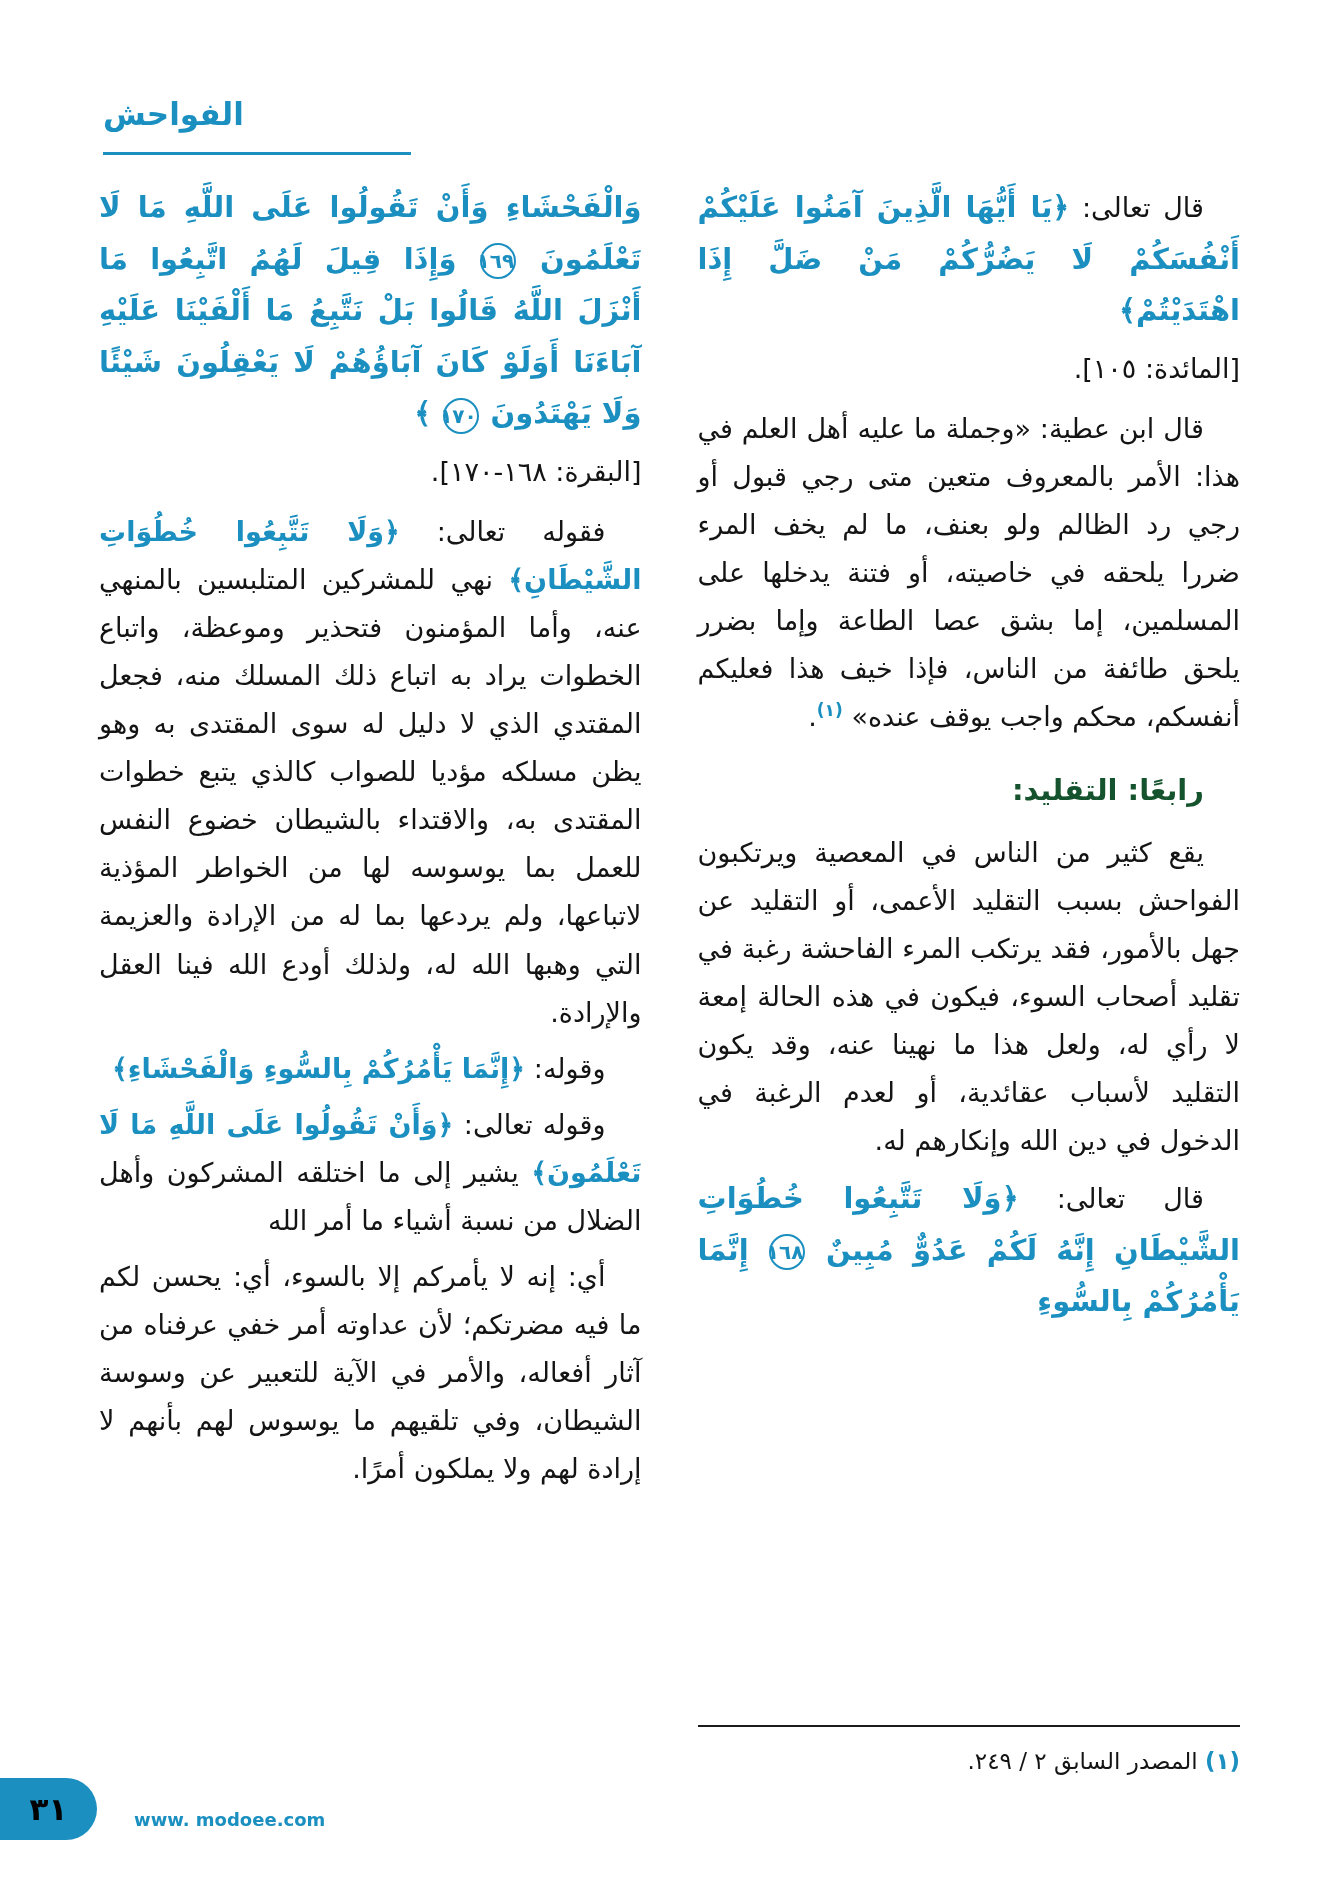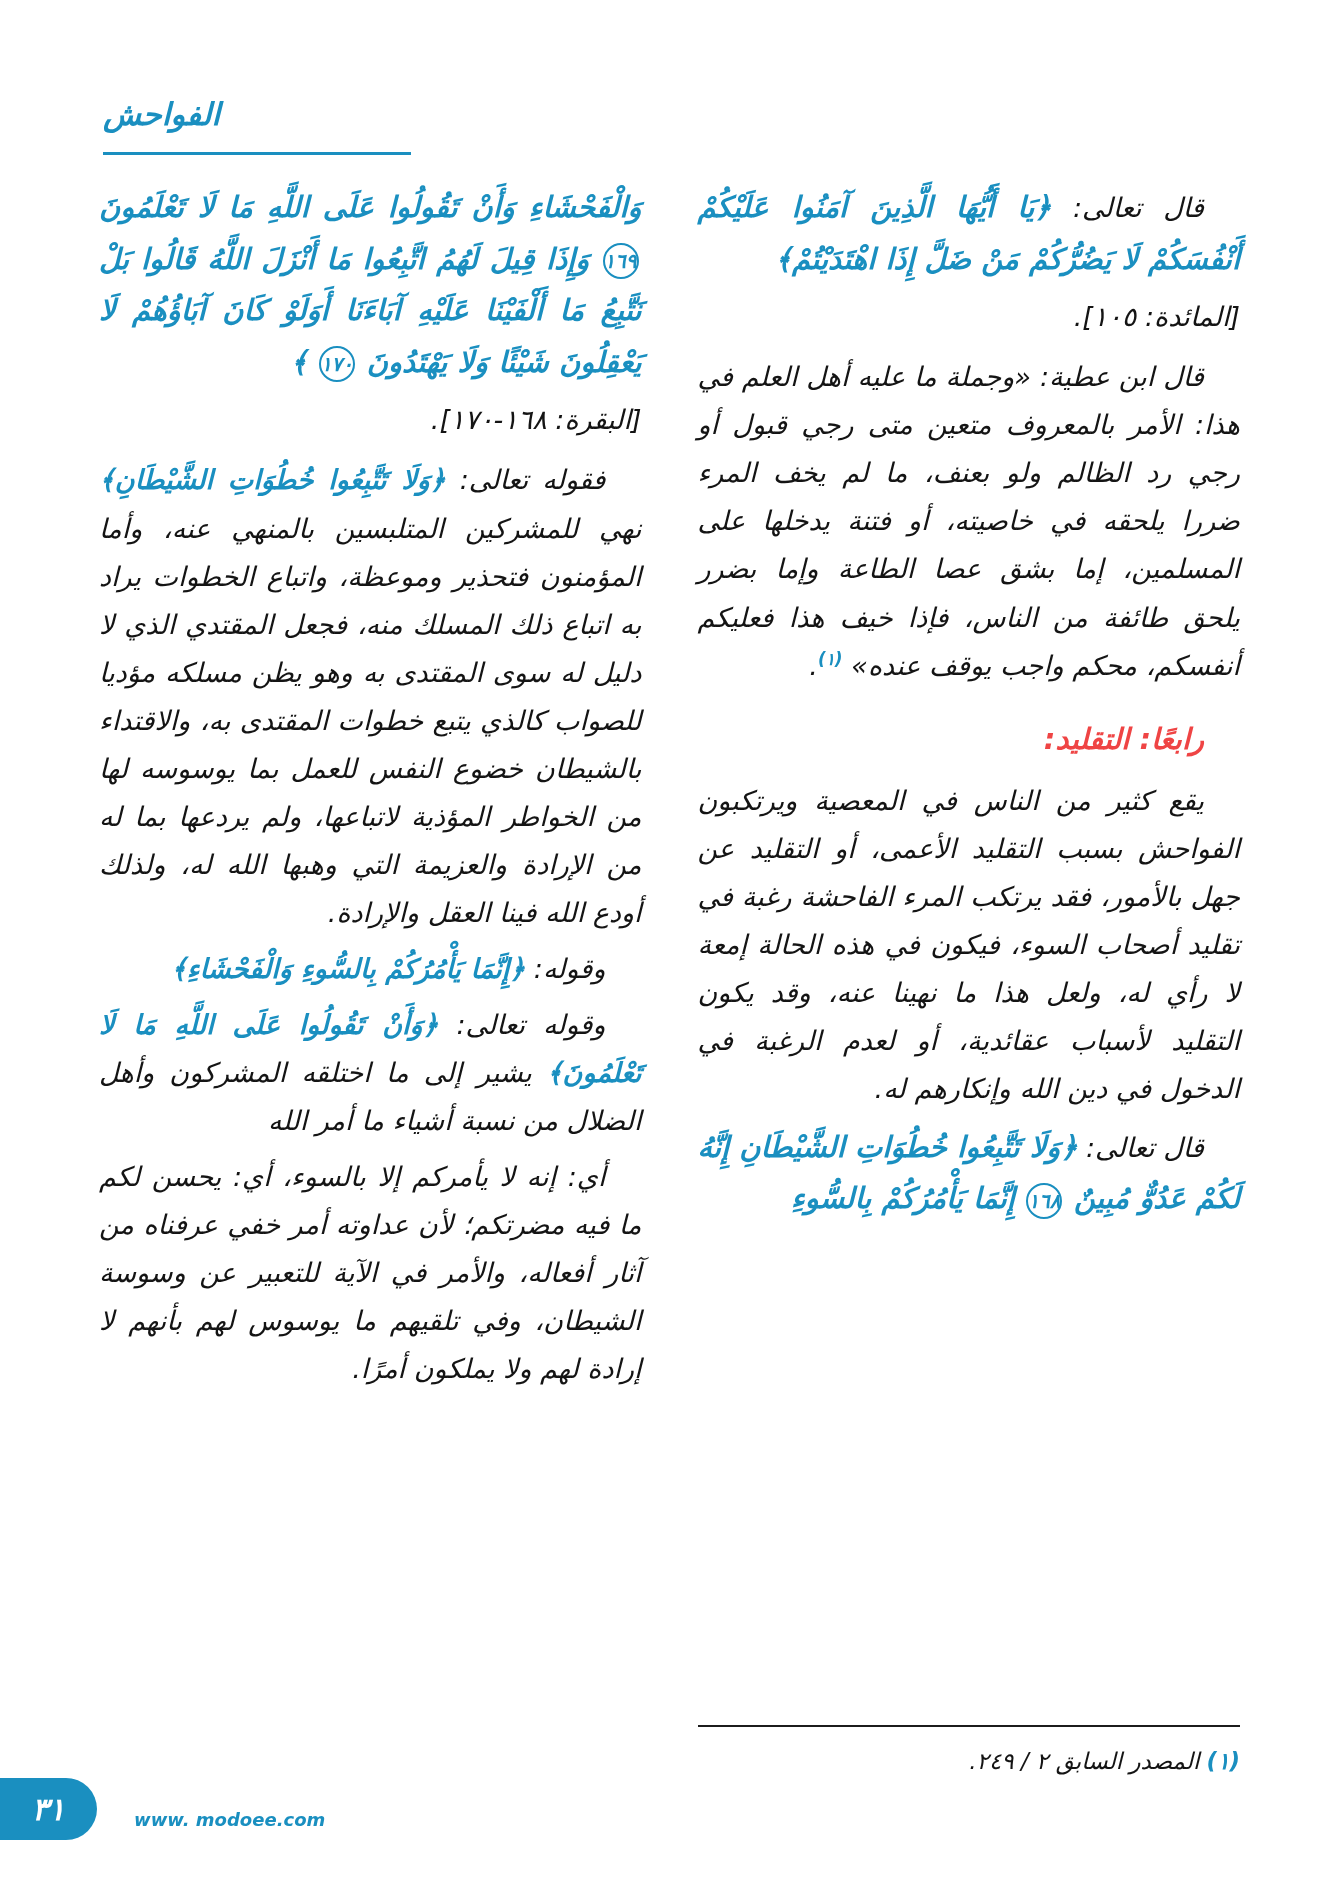--- a/index.html
+++ b/index.html
@@ -6,21 +6,20 @@
   html, body { background: #ffffff; }
   .page {
     position: relative;
     width: 1339px;
     height: 1890px;
     background: #ffffff;
     color: #141414;
     font-family: "DejaVu Sans", "Liberation Sans", sans-serif;
     direction: rtl;
     overflow: hidden;
-    font-style: italic;
   }
 
   
   .running-head {
     position: absolute;
     top: 96px;
     left: 103px;
     color: #1a8fc0;
     font-size: 31px;
     font-weight: 700;
@@ -68,21 +67,21 @@
     color: #1a8fc0;
     font-size: 20px;
     font-weight: 700;
     text-align: center;
     vertical-align: middle;
     margin: 0 3px;
     text-indent: 0;
   }
 
   .heading {
-    color: #ef4444;
+    color: #14532d;
     font-weight: 700;
     font-size: 29px;
     margin: 16px 0 12px;
     text-indent: 36px;
   }
 
   .fnref {
     color: #1a8fc0;
     font-size: 17px;
     vertical-align: super;
@@ -96,21 +95,21 @@
 
   
   .page-tab {
     position: absolute;
     left: 0;
     bottom: 50px;
     width: 97px;
     height: 62px;
     background: #1a8fc0;
     border-radius: 0 32px 32px 0;
-    color: #ffffff;
+    color: #000000;
     display: flex;
     align-items: center;
     justify-content: center;
     font-size: 31px;
     font-weight: 700;
   }
   .site {
     position: absolute;
     left: 134px;
     bottom: 60px;

